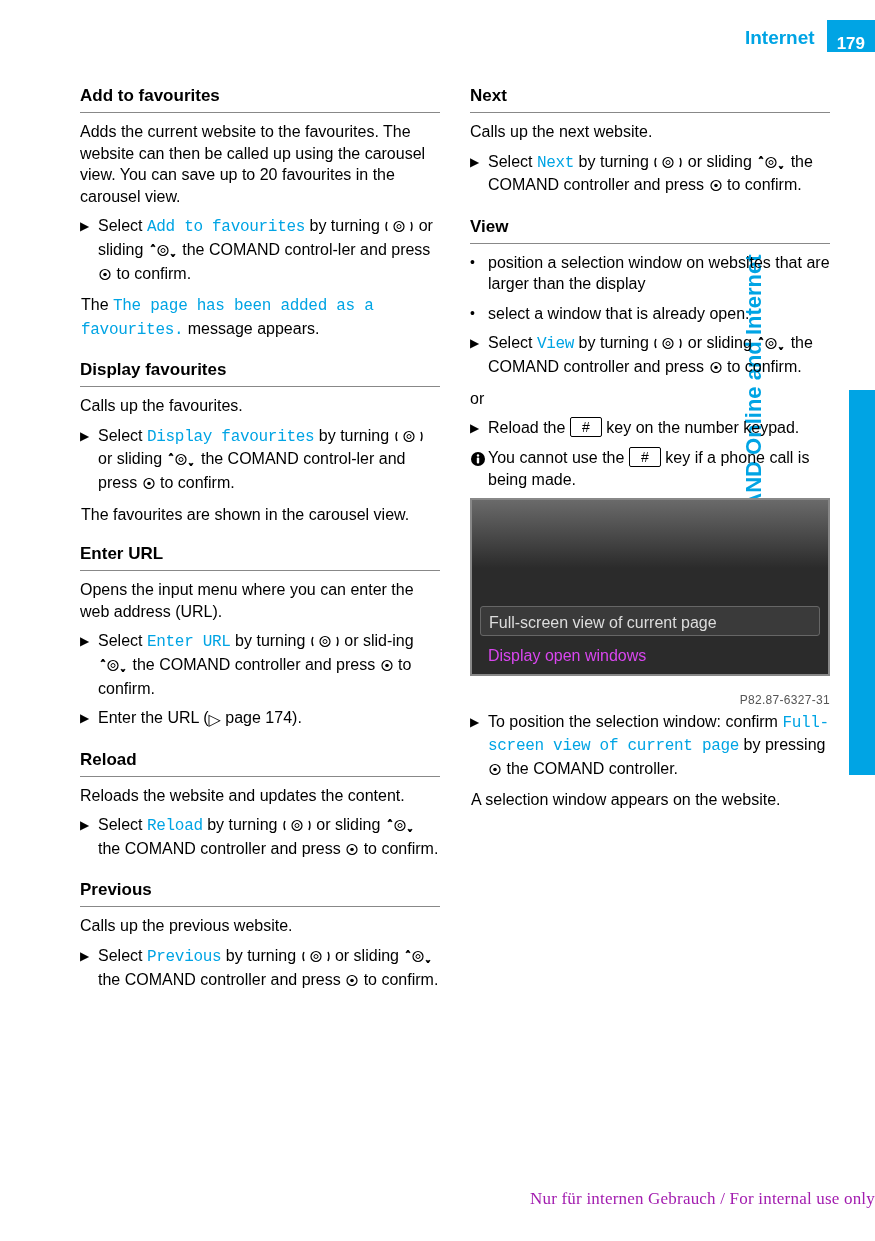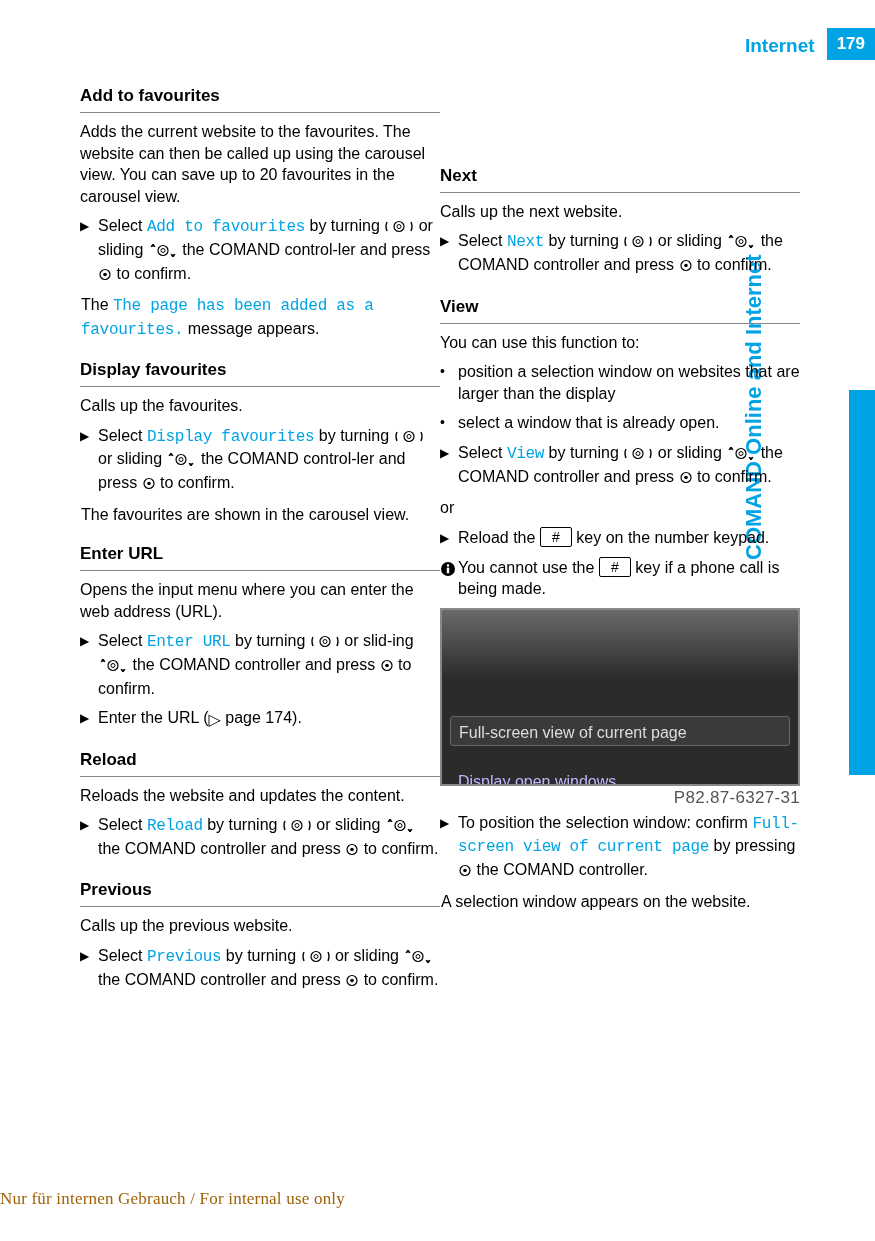--- a/index.html
+++ b/index.html
@@ -8,38 +8,38 @@
     height: 1241px;
     font-family: Arial, Helvetica, sans-serif;
     font-size: 16px;
     line-height: 1.35;
     color: #000;
     position: relative;
     background: #fff;
   }
   .page-header {
     position: absolute;
-    top: 28px;
+    top: 20px;
     right: 0;
     display: flex;
     align-items: stretch;
     height: 32px;
   }
   .page-header-title {
     color: #00a4e4;
     font-weight: bold;
     font-size: 19px;
     padding: 5px 12px 0 0;
   }
   .page-number {
     background: #00a4e4;
     color: #fff;
     font-weight: bold;
     font-size: 17px;
-    padding: 5px 10px;
+    padding: 13px 10px;
     min-width: 48px;
     text-align: center;
   }
   .side-tab {
     position: absolute;
     right: 0;
     top: 390px;
     width: 26px;
     height: 385px;
     background: #00a4e4;
@@ -54,21 +54,21 @@
     font-weight: bold;
     font-size: 22px;
     white-space: nowrap;
   }
   .content {
     position: absolute;
     top: 85px;
     left: 80px;
     width: 750px;
     display: flex;
-    align-items: center;
+    gap: 30px;
   }
   .col {
     width: 360px;
   }
   .section-heading {
     font-weight: bold;
     font-size: 17px;
     padding-bottom: 4px;
     border-bottom: 1px solid #888;
     margin-bottom: 8px;
@@ -137,37 +137,37 @@
     font-size: 16px;
     padding: 5px 8px;
   }
   .frame .row1 {
     top: 106px;
     background: #3a3a3a;
     border: 1px solid #666;
     border-radius: 3px;
   }
   .frame .row2 {
-    top: 156px;
-    color: #c4b5fd;
+    top: 140px;
+    color: #d946ef;
   }
   .caption {
     text-align: right;
-    font-size: 17px;
+    font-size: 12px;
     color: #555;
-    margin-top: 1px;
+    margin-top: 16px;
     letter-spacing: 0.3px;
   }
   .footer-text {
     position: absolute;
     bottom: 30px;
     left: 0;
     width: 875px;
-    text-align: left;
-    color: #a16207;
+    text-align: right;
+    color: #a21caf;
     font-size: 17px;
     font-family: Georgia, serif;
     letter-spacing: 0.2px;
   }
   b { font-weight: normal; }
 </style>
 </head>
 <body>
 
 <div class="page-header">
@@ -322,21 +322,20 @@
               <circle cx="15" cy="6.5" r="2" fill="none" stroke="#000" stroke-width="1"></circle>
               <path d="M25 10 L25 13 M25 13 L23 10 M25 13 L27 10" stroke="#000" stroke-width="1.2" fill="none"></path>
             </svg></span><span> the COMAND controller and press </span><span class="icon-press"><svg width="14" height="13" viewBox="0 0 14 13">
               <circle cx="7" cy="6.5" r="5" fill="none" stroke="#000" stroke-width="1.2"></circle>
               <circle cx="7" cy="6.5" r="1.8" fill="#000"></circle>
             </svg></span><span> to confirm.</span>
       </div>
     </div>
 
     <div class="section-heading">View</div>
-    <p>You can use this function to:</p>
     <div class="step bullet-list">
       <div class="step-marker">•</div>
       <div class="step-body">position a selection window on websites that are larger than the display</div>
     </div>
     <div class="step bullet-list">
       <div class="step-marker">•</div>
       <div class="step-body">select a window that is already open.</div>
     </div>
     <div class="step">
       <div class="step-marker">▶</div>

